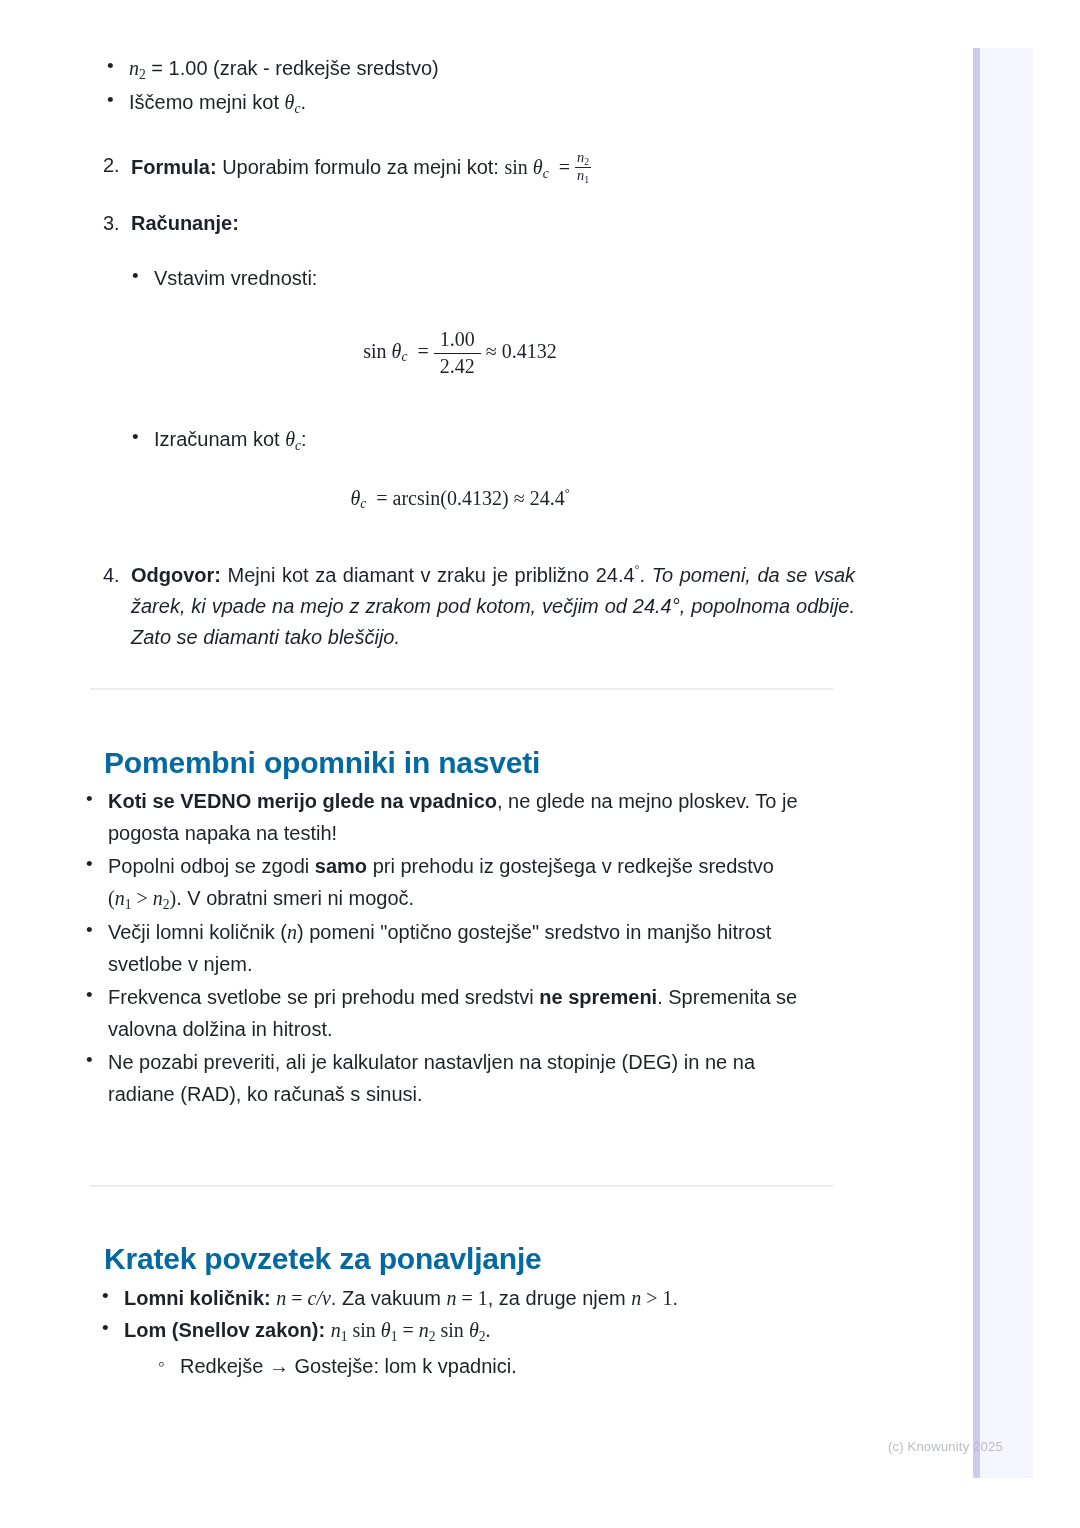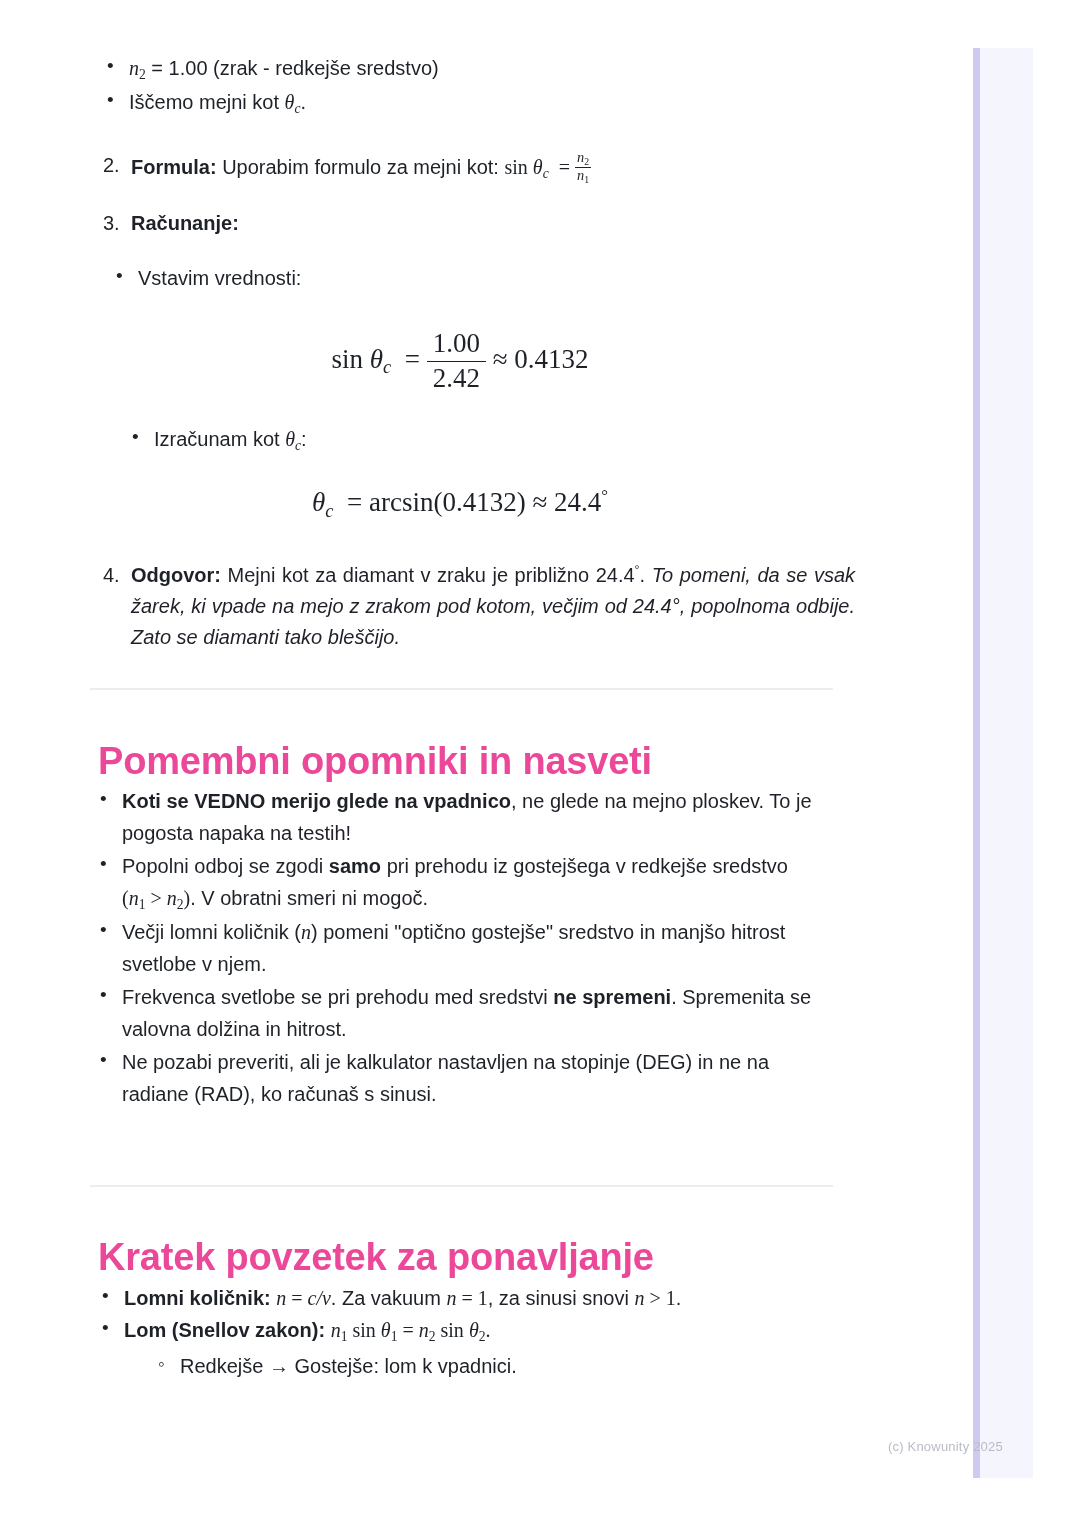--- a/index.html
+++ b/index.html
@@ -119,54 +119,54 @@
   }
   ul.circ > li::before {
     content: "\25E6";
     font-size: 19px;
   }
 
   
   .eq {
     text-align: center;
     font-family: "Liberation Serif", serif;
-    font-size: 27px;
+    font-size: 20px;
     color: #1e2228;
   }
 
   
   h2.sect {
     font-family: "Liberation Sans", sans-serif;
     font-weight: bold;
-    font-size: 38px;
+    font-size: 30px;
     letter-spacing: -0.2px;
-    color: #ec4899;
-    margin: 10px;
+    color: #0369a1;
+    margin: 16px;
   }
 
   hr.div {
     border: none;
     border-top: 2px solid #ededef;
     margin: 0;
   }
 
   
   .abs { position: absolute; }
 
   #blk-prem   { left: 103px; top: 52px;  width: 760px; }
   #blk-step2  { left: 95px;  top: 150px; width: 790px; }
   #blk-step3  { left: 95px;  top: 208px; width: 790px; }
-  #blk-sub1   { left: 112px; top: 262px; width: 760px; }
+  #blk-sub1   { left: 128px; top: 262px; width: 760px; }
   #eq1        { left: 90px;  top: 328px; width: 740px; }
   #blk-sub2   { left: 128px; top: 423px; width: 760px; }
   #eq2        { left: 90px;  top: 486px; width: 740px; }
   #blk-step4  { left: 95px;  top: 560px; width: 760px; }
   #hr1        { left: 90px;  top: 688px; width: 743px; }
   #h-tips     { left: 88px;  top: 730px; width: 760px; }
-  #list-tips  { left: 96px;  top: 785px; width: 745px; }
+  #list-tips  { left: 82px;  top: 785px; width: 745px; }
   #hr2        { left: 90px;  top: 1185px; width: 743px; }
   #h-sum      { left: 88px;  top: 1226px; width: 760px; }
   #list-sum   { left: 98px;  top: 1282px; width: 760px; }
 
   #watermark {
     position: absolute;
     left: 888px;
     top: 1439px;
     font-size: 13px;
     color: #b9bcc4;
@@ -263,21 +263,21 @@
   </ul>
 
   <hr class="div abs" id="hr2">
 
   <h2 class="sect abs" id="h-sum">Kratek povzetek za ponavljanje</h2>
 
   <ul class="bul abs" id="list-sum">
     <li>
       <b>Lomni količnik:</b>
       <span class="m"><i>n</i> <span>=</span> <i>c/v</i></span><span>. Za vakuum</span>
-      <span class="m"><i>n</i> <span>=</span> <span>1</span></span><span>, za sinusi snovi</span>
+      <span class="m"><i>n</i> <span>=</span> <span>1</span></span><span>, za druge njem</span>
       <span class="m"><i>n</i> <span>&gt;</span> <span>1</span></span><span>.</span>
     </li>
     <li>
       <b>Lom (Snellov zakon):</b>
       <span class="m"><i>n</i><span class="subr">1</span> <span>sin</span> <i>θ</i><span class="subr">1</span> <span>=</span> <i>n</i><span class="subr">2</span> <span>sin</span> <i>θ</i><span class="subr">2</span><span>.</span></span>
       <ul class="bul circ" style="margin-top:2px;padding-left:30px;">
         <li>Redkejše → Gostejše: lom k vpadnici.</li>
       </ul>
     </li>
   </ul>

